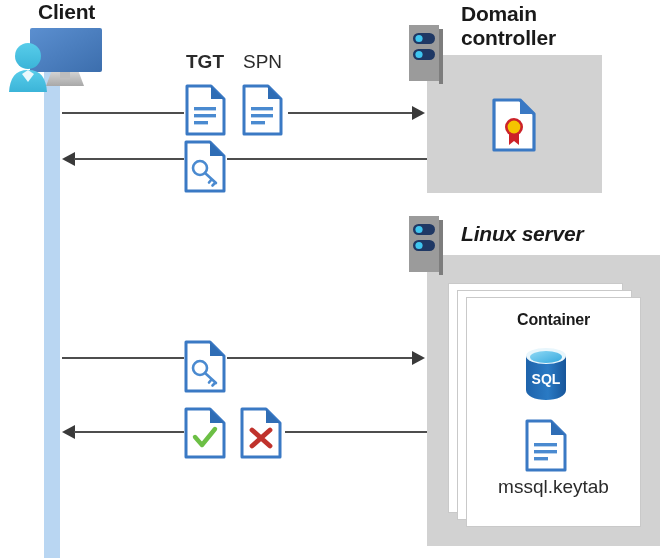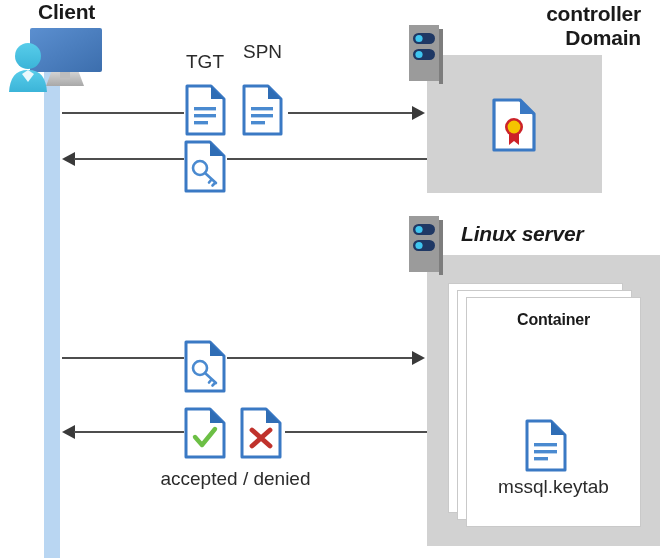--- a/index.html
+++ b/index.html
@@ -24,21 +24,20 @@
   .zone-box {
     background: #d2d2d2;
   }
 
   
   .title {
     font-weight: bold;
     color: #1a1a1a;
     line-height: 1.12;
     letter-spacing: -0.2px;
-    text-align: right;
   }
   .title-client   { font-size: 21px; }
   .title-dc       { font-size: 21px; }
   .title-linux    { font-size: 21px; }
   .title-container{ font-size: 16px; }
 
   .plain-label {
     font-size: 19px;
     color: #2b2b2b;
     letter-spacing: 0px;
@@ -129,38 +128,38 @@
       <rect x="1" y="1" width="30" height="56" fill="#9b9b9b"></rect>
       <rect x="31" y="5" width="4" height="56" fill="#7d7d7d"></rect>
       <rect x="5" y="9" width="22" height="11" rx="5.5" fill="#1f3864"></rect>
       <circle cx="11" cy="14.5" r="3.6" fill="#3fc6f0"></circle>
       <rect x="5" y="25" width="22" height="11" rx="5.5" fill="#1f3864"></rect>
       <circle cx="11" cy="30.5" r="3.6" fill="#3fc6f0"></circle>
     </svg>
   </div>
 
   <div class="abs" style="left:461px; top:2px; width:180px;">
+    <div class="title title-dc">Domain</div>
     <div class="title title-dc">controller</div>
-    <div class="title title-dc">Domain</div>
   </div>
 
   <div class="abs" style="left:492px; top:98px; width:44px; height:54px;">
     <svg class="icon" width="44" height="54" viewBox="0 0 44 54">
       <path d="M2 2 L28 2 L42 16 L42 52 L2 52 Z" fill="#ffffff" stroke="#3a79c4" stroke-width="3.2" stroke-linejoin="round"></path>
       <path d="M28 2 L42 16 L28 16 Z" fill="#3a79c4"></path>
 
       <path d="M17 33 L17 47 L22 43 L27 47 L27 33 Z" fill="#cc2229"></path>
 
       <circle cx="22" cy="29" r="9" fill="#cc2229"></circle>
       <circle cx="22" cy="29" r="6.4" fill="#f5c400"></circle>
     </svg>
   </div>
 
-  <div class="abs plain-label" style="left:186px; top:51px;">TGT</div>
-  <div class="abs plain-label" style="left:243px; top:41px;">SPN</div>
+  <div class="abs plain-label" style="left:186px; top:51px;font-weight:bold;">TGT</div>
+  <div class="abs plain-label" style="left:243px; top:51px;">SPN</div>
 
   <div class="abs flowline" style="left:62px; top:112px; width:122px;"></div>
   <div class="abs flowline" style="left:288px; top:112px; width:124px;"></div>
   <div class="abs arrowhead arrow-right" style="left:412px; top:106px;"></div>
 
   <div class="abs" style="left:185px; top:84px; width:41px; height:52px;">
     <svg class="icon" width="41" height="52" viewBox="0 0 41 52">
       <path d="M2 2 L26 2 L39 15 L39 50 L2 50 Z" fill="#ffffff" stroke="#3a79c4" stroke-width="3" stroke-linejoin="round"></path>
       <path d="M26 2 L39 15 L26 15 Z" fill="#2f6db5"></path>
       <rect x="9" y="23" width="22" height="3.4" fill="#4a8ad0"></rect>
@@ -210,20 +209,39 @@
   </div>
 
   <div class="abs card" style="left:448px; top:283px; width:175px; height:230px;"></div>
   <div class="abs card" style="left:457px; top:290px; width:175px; height:230px;"></div>
   <div class="abs card" style="left:466px; top:297px; width:175px; height:230px;"></div>
 
   <div class="abs" style="left:466px; top:311px; width:175px; text-align:center;">
     <span class="title title-container">Container</span>
   </div>
 
+  <div class="abs" style="left:523px; top:346px; width:46px; height:56px;">
+    <svg class="icon" width="46" height="56" viewBox="0 0 46 56">
+      <defs>
+        <linearGradient id="sqlBody" x1="0" y1="0" x2="1" y2="0">
+          <stop offset="0%" stop-color="#1e63ab"></stop>
+          <stop offset="55%" stop-color="#2a7ac4"></stop>
+          <stop offset="100%" stop-color="#17559a"></stop>
+        </linearGradient>
+        <linearGradient id="sqlTop" x1="0" y1="0" x2="1" y2="1">
+          <stop offset="0%" stop-color="#8fd9f5"></stop>
+          <stop offset="100%" stop-color="#35a8de"></stop>
+        </linearGradient>
+      </defs>
+      <path d="M3 10 L3 44 C3 50 12 54 23 54 C34 54 43 50 43 44 L43 10 Z" fill="url(#sqlBody)"></path>
+      <ellipse cx="23" cy="10" rx="20" ry="8" fill="#e8f6fc"></ellipse>
+      <ellipse cx="23" cy="11" rx="16" ry="6" fill="url(#sqlTop)"></ellipse>
+      <text x="23" y="38" text-anchor="middle" font-family="Liberation Sans, sans-serif" font-size="14" font-weight="bold" fill="#ffffff">SQL</text>
+    </svg>
+  </div>
 
   <div class="abs" style="left:525px; top:419px; width:42px; height:53px;">
     <svg class="icon" width="42" height="53" viewBox="0 0 42 53">
       <path d="M2 2 L26 2 L40 16 L40 51 L2 51 Z" fill="#ffffff" stroke="#3a79c4" stroke-width="3" stroke-linejoin="round"></path>
       <path d="M26 2 L40 16 L26 16 Z" fill="#2f6db5"></path>
       <rect x="9" y="24" width="23" height="3.4" fill="#4a8ad0"></rect>
       <rect x="9" y="31" width="23" height="3.4" fill="#4a8ad0"></rect>
       <rect x="9" y="38" width="14" height="3.4" fill="#4a8ad0"></rect>
     </svg>
   </div>
@@ -260,17 +278,14 @@
   </div>
 
   <div class="abs" style="left:240px; top:407px; width:43px; height:52px;">
     <svg class="icon" width="43" height="52" viewBox="0 0 43 52">
       <path d="M2 2 L26 2 L40 16 L40 50 L2 50 Z" fill="#ffffff" stroke="#3a79c4" stroke-width="3" stroke-linejoin="round"></path>
       <path d="M26 2 L40 16 L26 16 Z" fill="#2f6db5"></path>
       <path d="M12 23 L30 39 M30 23 L12 39" fill="none" stroke="#c0322c" stroke-width="4.8" stroke-linecap="round"></path>
     </svg>
   </div>
 
-  <div class="abs" style="left:118px; top:468px; width:235px; text-align:center;">
-    <span class="plain-label">accepted / denied</span>
-  </div>
 
 </div>
 
 </body></html>

